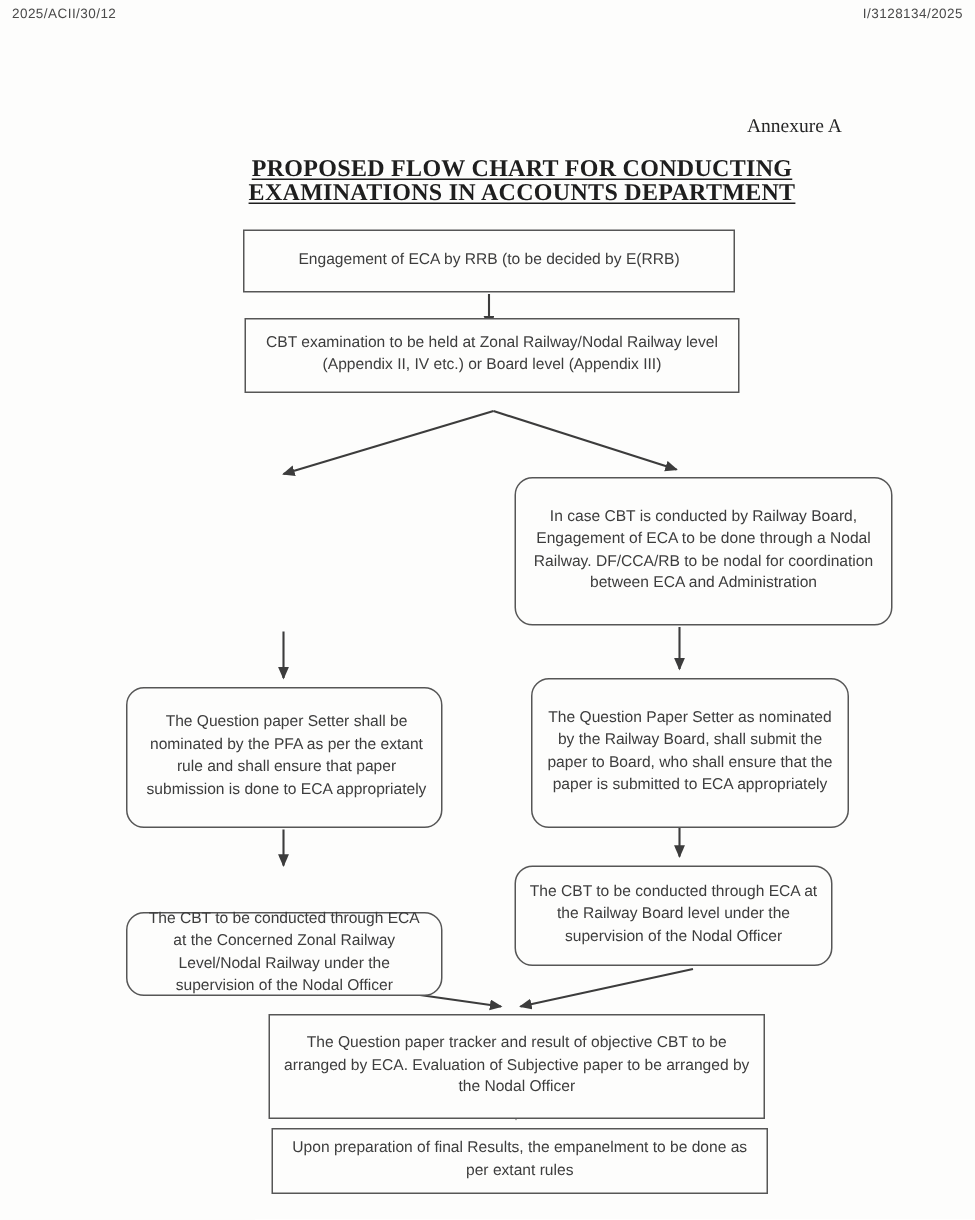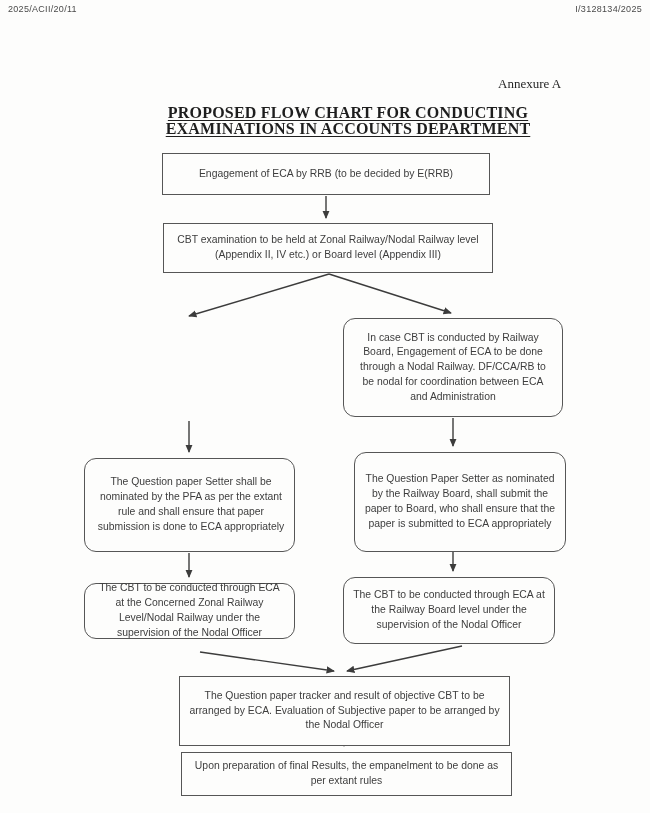--- a/index.html
+++ b/index.html
@@ -43,37 +43,37 @@
     border-radius:12px;
     background:var(--background,#fdfdfc);
     display:flex;align-items:center;justify-content:center;
     text-align:center;
     font-size:10.4px;line-height:14.8px;
     color:var(--ink,#3d3d3d);
     padding:3px 9px;
   }
   .node.wide{border-radius:0;}
   #n-engagement   {left:162px;top:153px;width:328px;height:42px;}
-  #n-cbt-exam     {left:163px;top:223px;width:330px;height:50px;}
+  #n-cbt-exam     {left:163px;top:212px;width:330px;height:50px;}
   #n-left-conduct {left:84px; top:322px;width:211px;height:98px;}
-  #n-right-conduct{left:343px;top:318px;width:220px;height:99px;}
+  #n-right-conduct{left:343px;top:318px;width:252px;height:99px;}
   #n-left-setter  {left:84px; top:458px;width:211px;height:94px;padding-left:12px;}
   #n-right-setter {left:354px;top:452px;width:212px;height:100px;}
-  #n-left-cbt     {left:84px; top:583px;width:211px;height:56px;}
+  #n-left-cbt     {left:84px; top:608px;width:211px;height:56px;}
   #n-right-cbt    {left:343px;top:577px;width:212px;height:67px;}
   #n-tracker      {left:179px;top:676px;width:331px;height:70px;}
   #n-final        {left:181px;top:752px;width:331px;height:44px;}
   .arrows{position:absolute;left:0;top:0;pointer-events:none;}
 </style>
 </head>
 <body>
 
 <div class="page" style="--ink: #3d3d3d; --border: #565656; --background: #fdfdfc;">
 
-  <div class="ref ref-left">2025/ACII/20/11</div>
+  <div class="ref ref-left">2025/ACII/30/12</div>
   <div class="ref ref-right">I/3128134/2025</div>
 
   <div class="annexure">Annexure A</div>
 
   <div class="title">
     <span class="title-line">PROPOSED FLOW CHART FOR CONDUCTING</span><br>
     <span class="title-line">EXAMINATIONS IN ACCOUNTS DEPARTMENT</span>
   </div>
 
   <svg class="arrows" width="650" height="813" viewBox="0 0 650 813">

